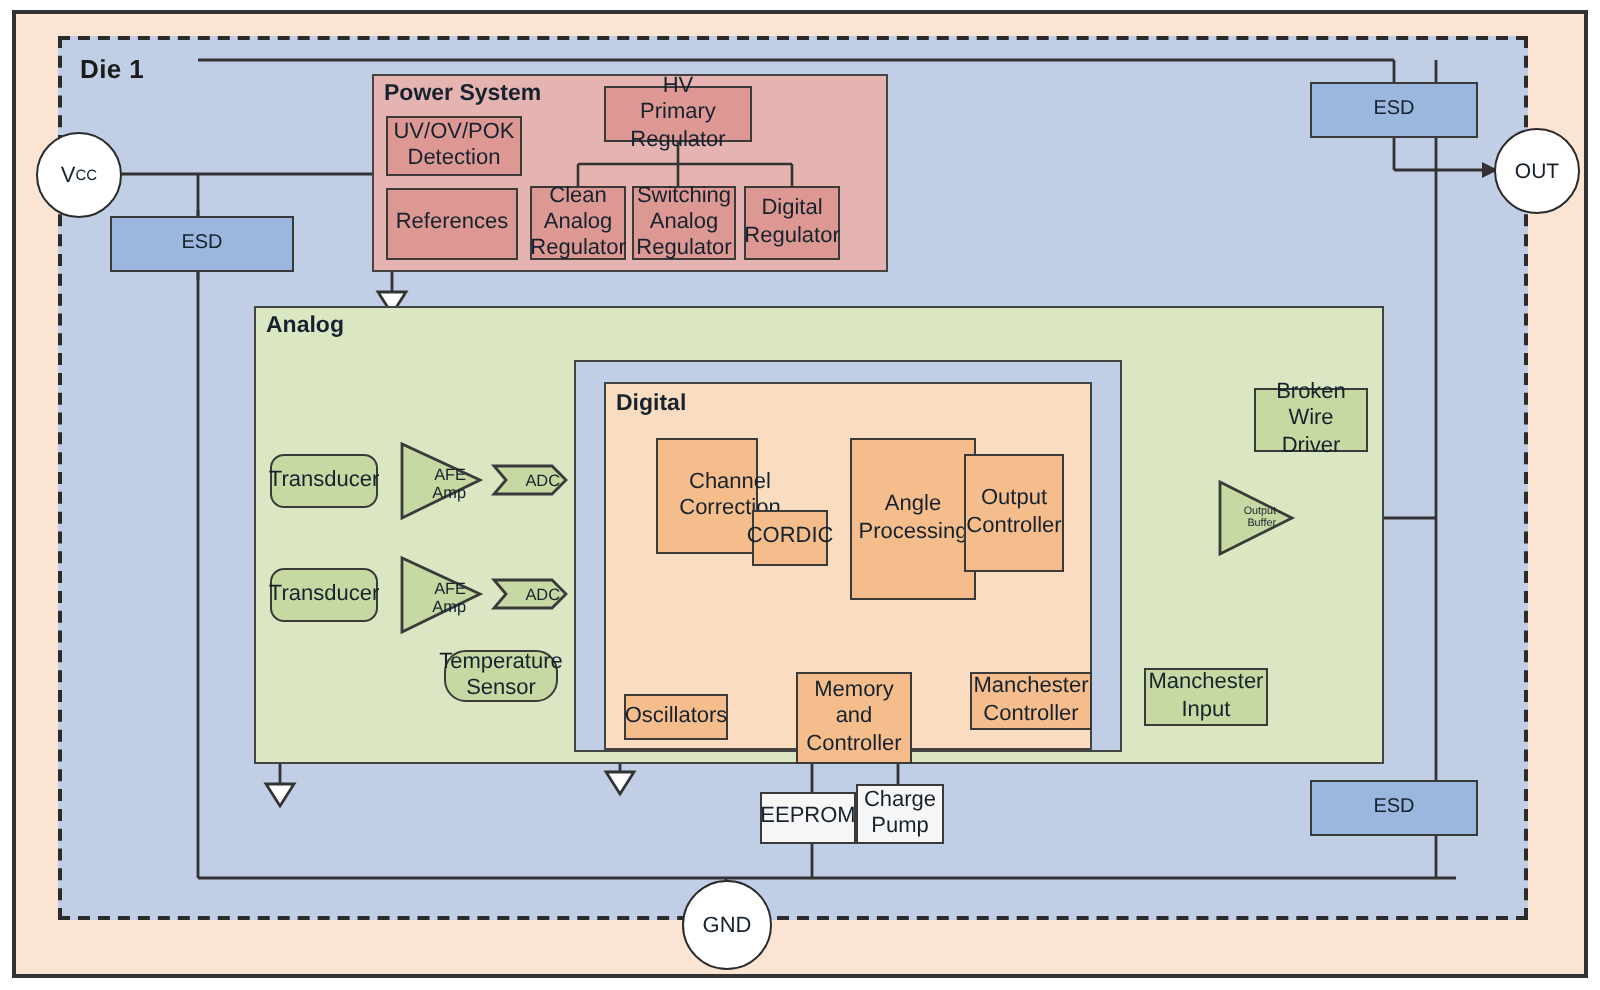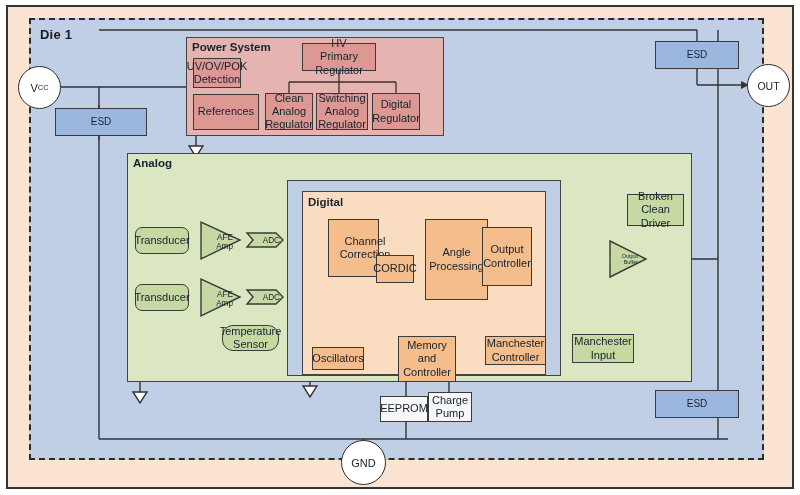--- a/index.html
+++ b/index.html
@@ -164,21 +164,21 @@
   <div class="abs blk blue" style="left:655px;top:41px;width:84px;height:28px;">
     <span>ESD</span>
   </div>
   <div class="abs blk blue" style="left:655px;top:390px;width:84px;height:28px;">
     <span>ESD</span>
   </div>
 
   <div class="abs power-sys"></div>
   <div class="abs power-label">Power System</div>
 
-  <div class="abs blk red" style="left:193px;top:58px;width:48px;height:30px;">
+  <div class="abs blk red" style="left:193px;top:58px;width:68px;height:30px;">
     <span><span>UV/OV/POK</span><br>
     <span>Detection</span></span>
   </div>
   <div class="abs blk red" style="left:193px;top:94px;width:66px;height:36px;">
     <span>References</span>
   </div>
   <div class="abs blk red" style="left:302px;top:43px;width:74px;height:28px;">
     <span><span>HV</span><br>
     <span>Primary Regulator</span></span>
   </div>
@@ -243,21 +243,21 @@
     <span>Output</span><br>
     <span>Buffer</span>
   </div>
 
   <div class="abs blk green" style="left:222px;top:325px;width:57px;height:26px;border-radius:11px;">
     <span><span>Temperature</span><br>
     <span>Sensor</span></span>
   </div>
   <div class="abs blk green" style="left:627px;top:194px;width:57px;height:32px;">
     <span><span>Broken</span><br>
-    <span>Clean Driver</span></span>
+    <span>Wire Driver</span></span>
   </div>
   <div class="abs blk green" style="left:572px;top:334px;width:62px;height:29px;">
     <span><span>Manchester</span><br>
     <span>Input</span></span>
   </div>
 
   <div class="abs digital-outer"></div>
   <div class="abs digital-box"></div>
   <div class="abs digital-label">Digital</div>
 

